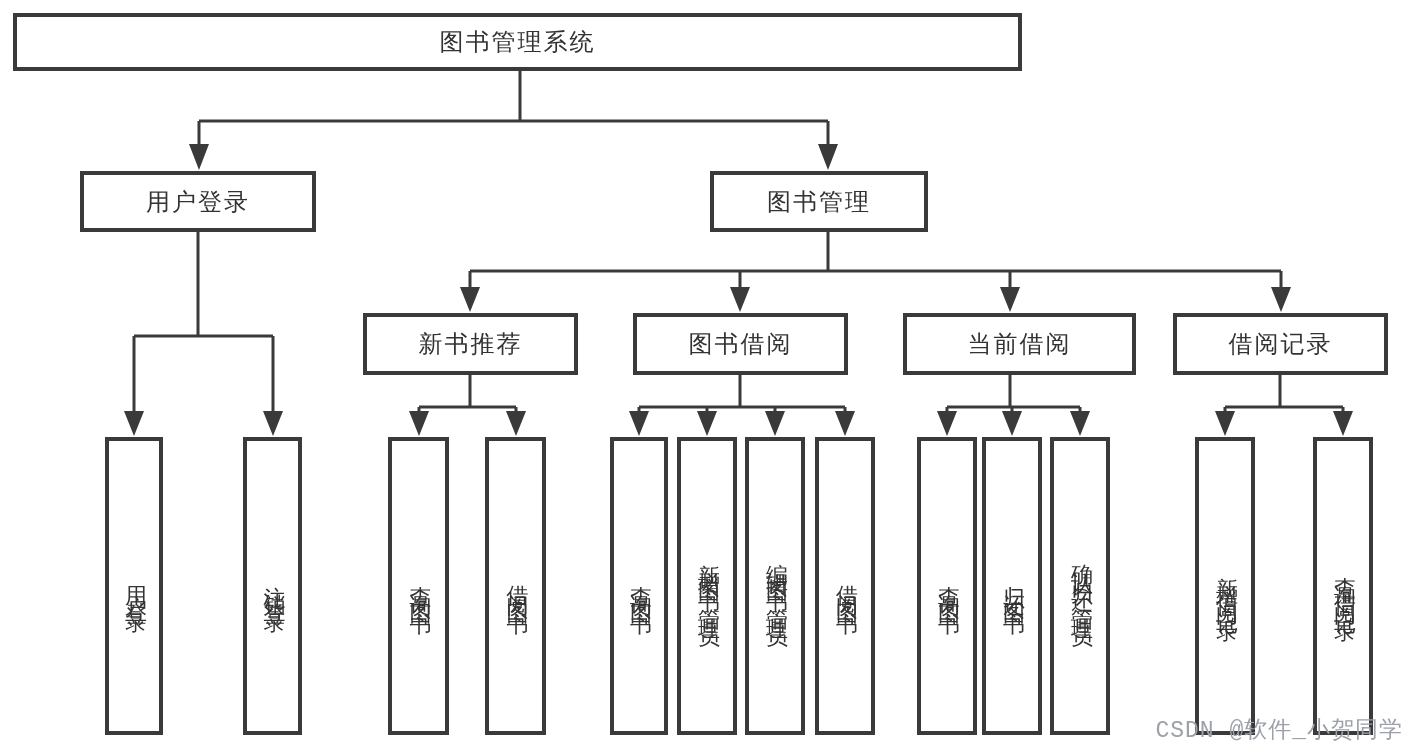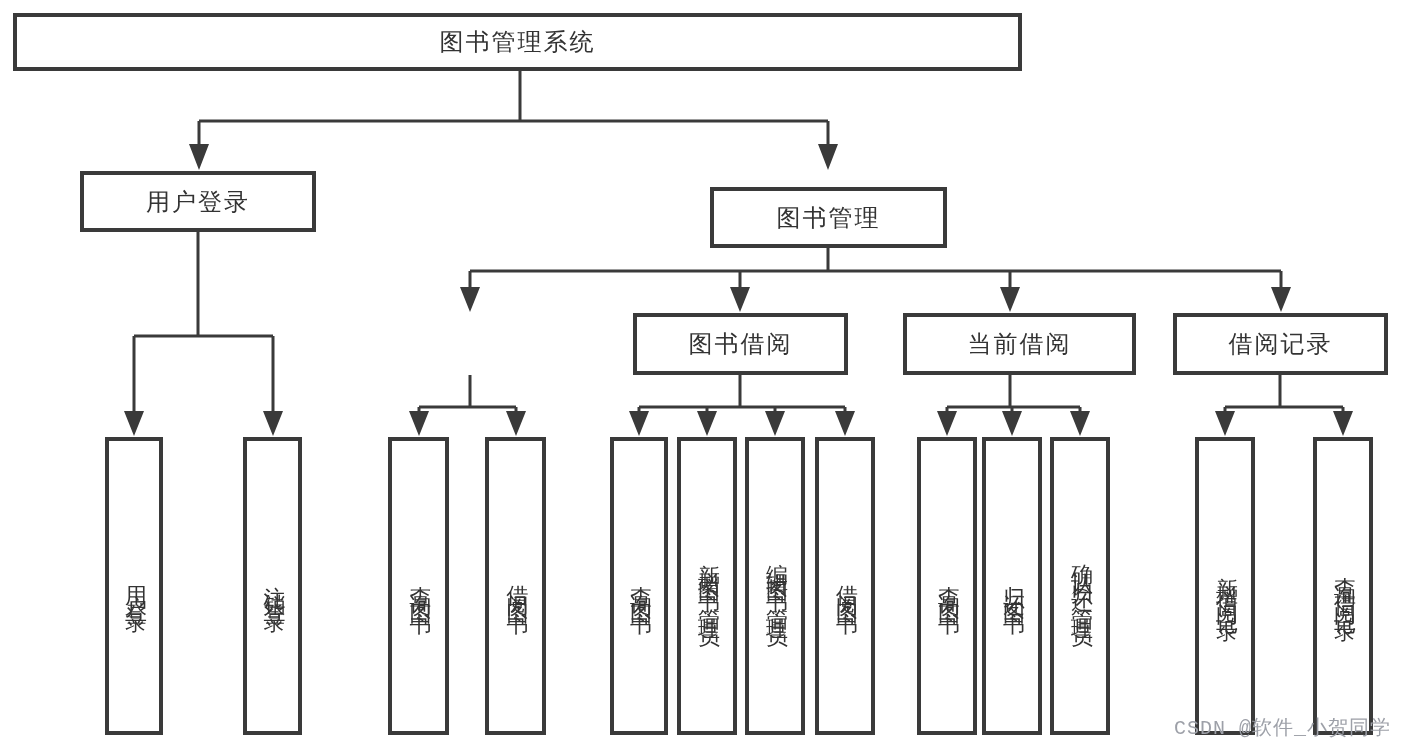--- a/index.html
+++ b/index.html
@@ -15,21 +15,21 @@
   .hlabel{font-size:24px;letter-spacing:2px;color:#333333;white-space:nowrap;}
   .root{left:13px;top:13px;width:1009px;height:58px;}
   .lvl2{top:171px;height:61px;}
   .lvl3{top:313px;height:62px;}
   .leaf{top:437px;height:298px;}
   .vlabel{
     writing-mode:vertical-rl;text-orientation:mixed;
     font-size:22px;letter-spacing:9px;line-height:1.1;color:#333333;
   }
   .watermark{
-    position:absolute;top:714px;right:14px;font-size:20px;letter-spacing:1px;
+    position:absolute;top:714px;right:2px;font-size:23px;letter-spacing:1px;
     color:#9da0a8;white-space:nowrap;margin-left:41px;
   }
 </style>
 </head>
 <body>
 
 <div class="canvas">
 
   <svg class="connector-layer" viewBox="0 0 1405 747" xmlns="http://www.w3.org/2000/svg" aria-hidden="true">
     <g>
@@ -66,24 +66,27 @@
     </g>
   </svg>
 
   <div class="node root">
     <span class="hlabel">图书管理系统</span>
   </div>
 
   <div class="node lvl2" style="left:80px;width:236px;">
     <span class="hlabel">用户登录</span>
   </div>
-  <div class="node lvl2" style="left:710px;width:237px;margin-top:16px;">
+  <div class="node lvl2" style="left:710px;width:218px;">
     <span class="hlabel">图书管理</span>
   </div>
 
+  <div class="node lvl3" style="left:363px;width:215px;">
+    <span class="hlabel">新书推荐</span>
+  </div>
   <div class="node lvl3" style="left:633px;width:215px;">
     <span class="hlabel">图书借阅</span>
   </div>
   <div class="node lvl3" style="left:903px;width:233px;">
     <span class="hlabel">当前借阅</span>
   </div>
   <div class="node lvl3" style="left:1173px;width:215px;">
     <span class="hlabel">借阅记录</span>
   </div>
 

